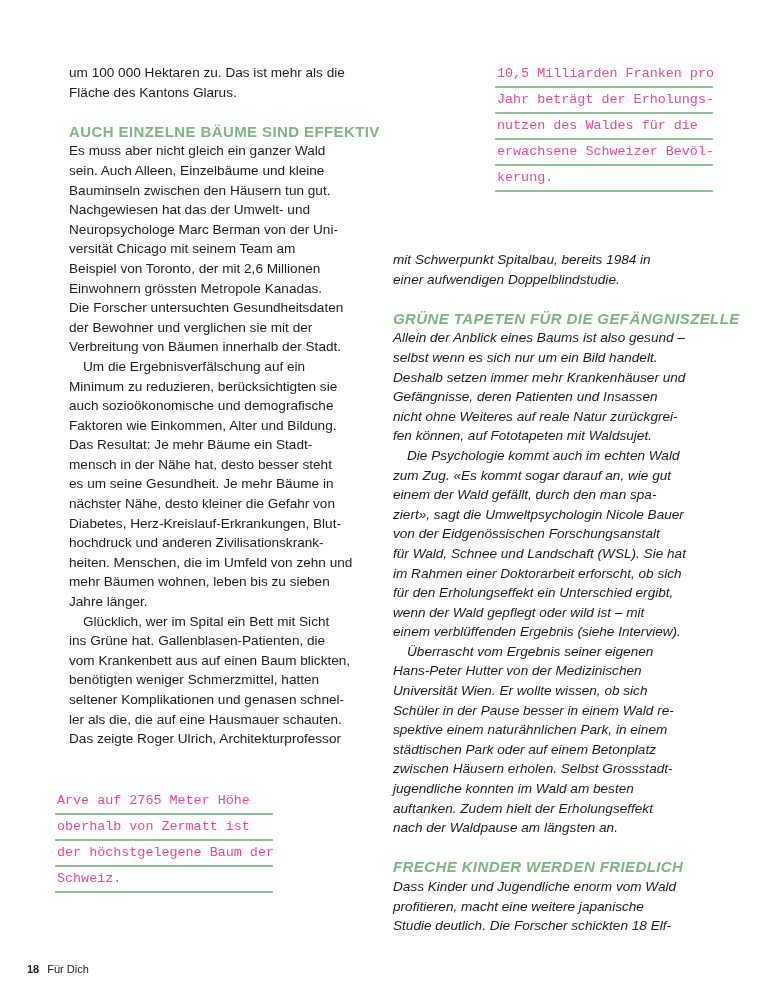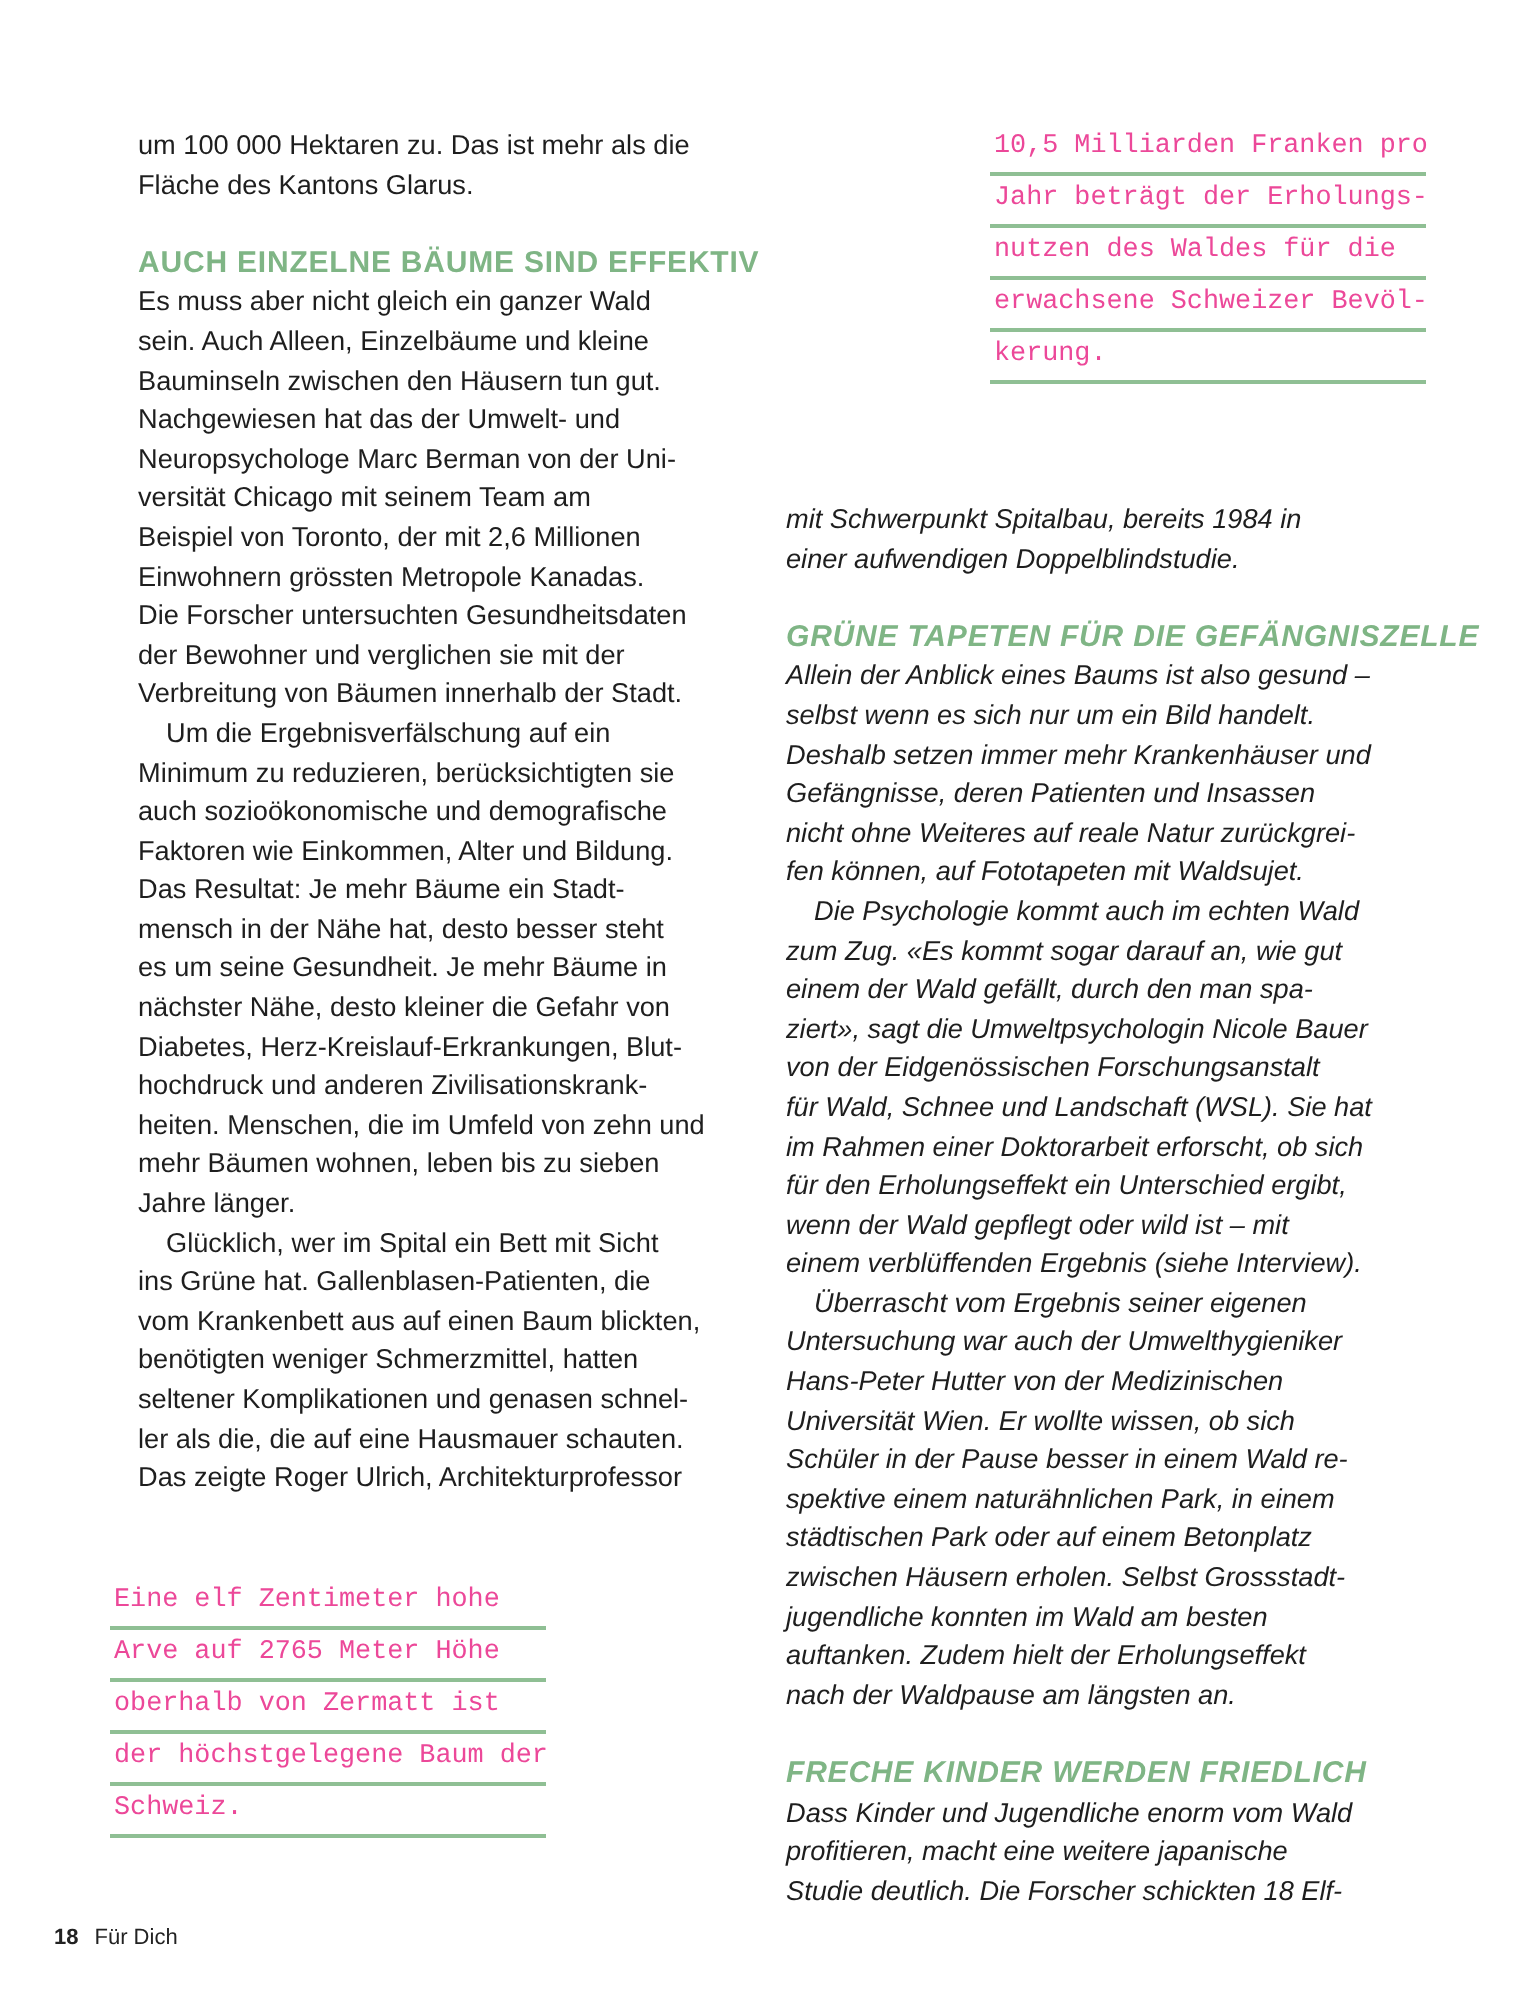--- a/index.html
+++ b/index.html
@@ -99,41 +99,39 @@
     <span class="line" style="text-indent:0">ziert», sagt die Umweltpsychologin Nicole Bauer</span>
     <span class="line" style="text-indent:0">von der Eidgenössischen Forschungsanstalt</span>
     <span class="line" style="text-indent:0">für Wald, Schnee und Landschaft (WSL). Sie hat</span>
     <span class="line" style="text-indent:0">im Rahmen einer Doktorarbeit erforscht, ob sich</span>
     <span class="line" style="text-indent:0">für den Erholungseffekt ein Unterschied ergibt,</span>
     <span class="line" style="text-indent:0">wenn der Wald gepflegt oder wild ist – mit</span>
     <span class="line" style="text-indent:0">einem verblüffenden Ergebnis (siehe Interview).</span>
   </p>
   <p class="indent">
     <span class="line">Überrascht vom Ergebnis seiner eigenen</span>
-    <span class="line" style="text-indent:0">Untersuchung war auch der Umwelthygieniker</span>
     <span class="line" style="text-indent:0">Hans-Peter Hutter von der Medizinischen</span>
     <span class="line" style="text-indent:0">Universität Wien. Er wollte wissen, ob sich</span>
     <span class="line" style="text-indent:0">Schüler in der Pause besser in einem Wald re-</span>
     <span class="line" style="text-indent:0">spektive einem naturähnlichen Park, in einem</span>
     <span class="line" style="text-indent:0">städtischen Park oder auf einem Betonplatz</span>
     <span class="line" style="text-indent:0">zwischen Häusern erholen. Selbst Grossstadt-</span>
     <span class="line" style="text-indent:0">jugendliche konnten im Wald am besten</span>
     <span class="line" style="text-indent:0">auftanken. Zudem hielt der Erholungseffekt</span>
     <span class="line" style="text-indent:0">nach der Waldpause am längsten an.</span>
   </p>
   <div class="heading">FRECHE KINDER WERDEN FRIEDLICH</div>
   <p>
     <span class="line">Dass Kinder und Jugendliche enorm vom Wald</span>
     <span class="line">profitieren, macht eine weitere japanische</span>
     <span class="line">Studie deutlich. Die Forscher schickten 18 Elf-</span>
   </p>
 </div>
 
 <div id="quote-bottom" class="quote">
-  <span class="qline">Eine elf Zentimeter hohe</span>
   <span class="qline">Arve auf 2765 Meter Höhe</span>
   <span class="qline">oberhalb von Zermatt ist</span>
   <span class="qline">der höchstgelegene Baum der</span>
   <span class="qline">Schweiz.</span>
 </div>
 
 <div id="footer">
   <span class="num">18</span><span>Für Dich</span>
 </div>
 

